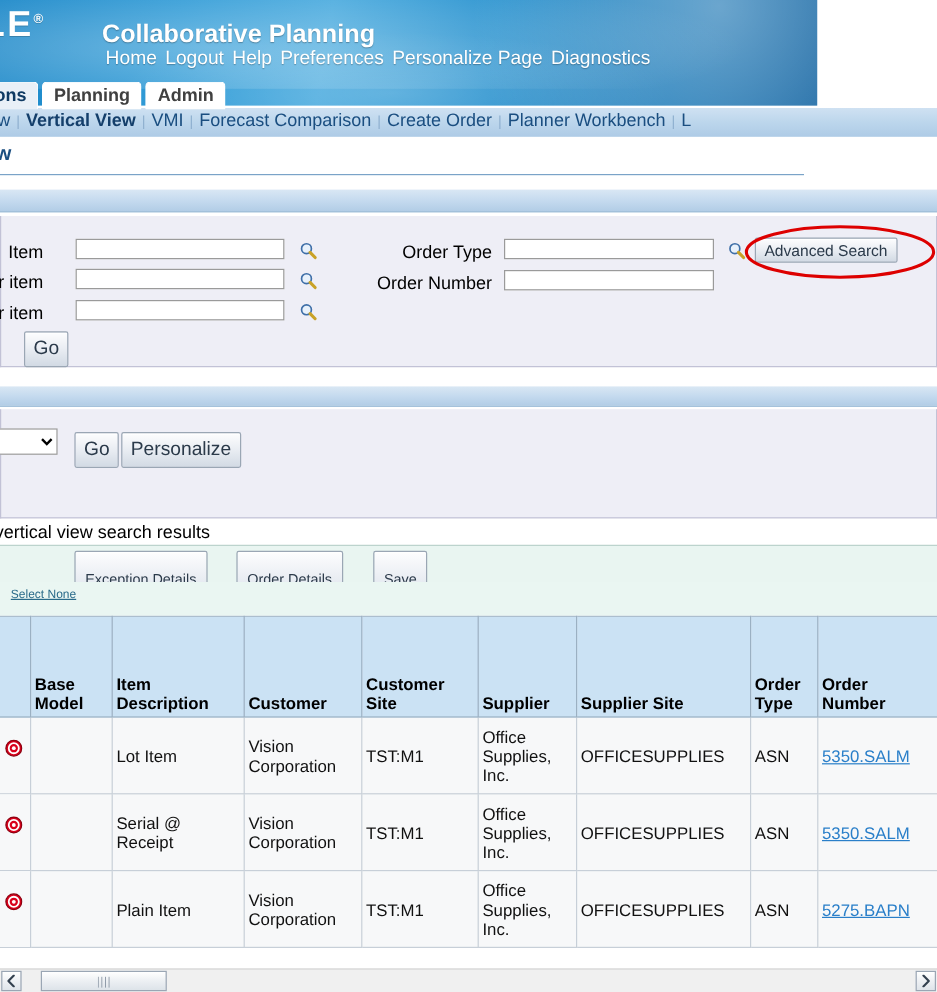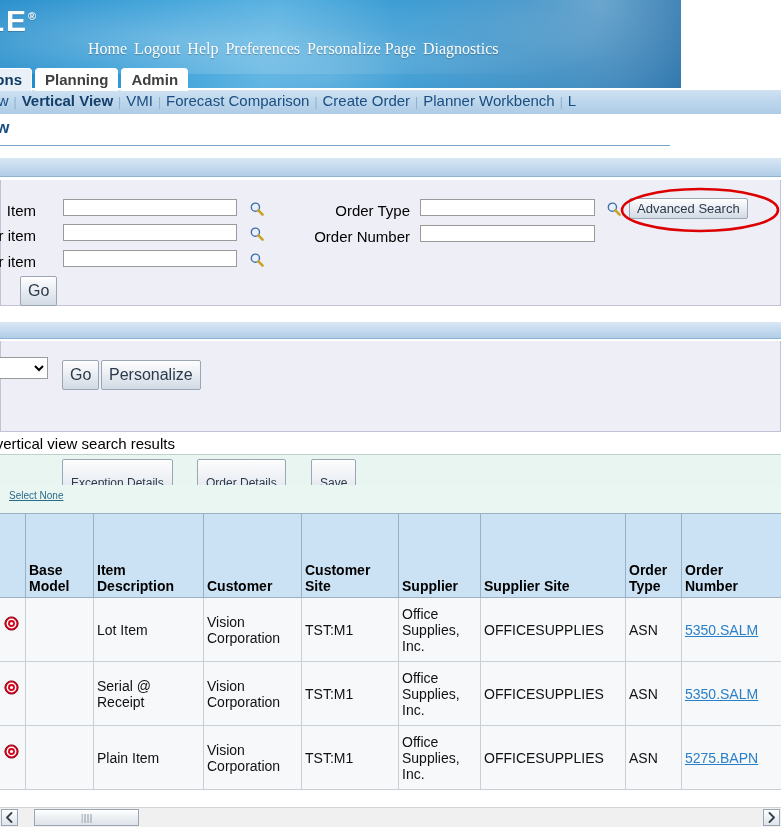--- a/index.html
+++ b/index.html
@@ -68,21 +68,20 @@
     left: 88px; top: 40px;
     z-index: 3;
     white-space: nowrap;
   }
   .global-links a {
     color: #ffffff;
     font-size: 16px;
     text-decoration: none;
     margin-right: 7px;
     text-shadow: 0 1px 1px rgba(0,0,0,0.28);
-    font-family: Liberation Serif, serif;
   }
 
   
   .tabs {
     position: absolute;
     left: -58px; top: 68px;
     z-index: 4;
     white-space: nowrap;
   }
   .tab {
@@ -411,20 +410,21 @@
     background-size: 3px 100%;
   }
 </style>
 </head>
 <body>
 
 <div class="banner">
   <div class="oracle-logo">
     <span>CLE</span><span class="reg">®</span>
   </div>
+  <div class="app-title">Collaborative Planning</div>
   <div class="global-links">
     <a href="#">Home</a><a href="#">Logout</a><a href="#">Help</a><a href="#">Preferences</a><a href="#">Personalize Page</a><a href="#">Diagnostics</a>
   </div>
 </div>
 
 <div class="tabs">
   <span class="tab inactive">xceptions</span><span class="tab">Planning</span><span class="tab">Admin</span>
 </div>
 
 <div class="subnav">

